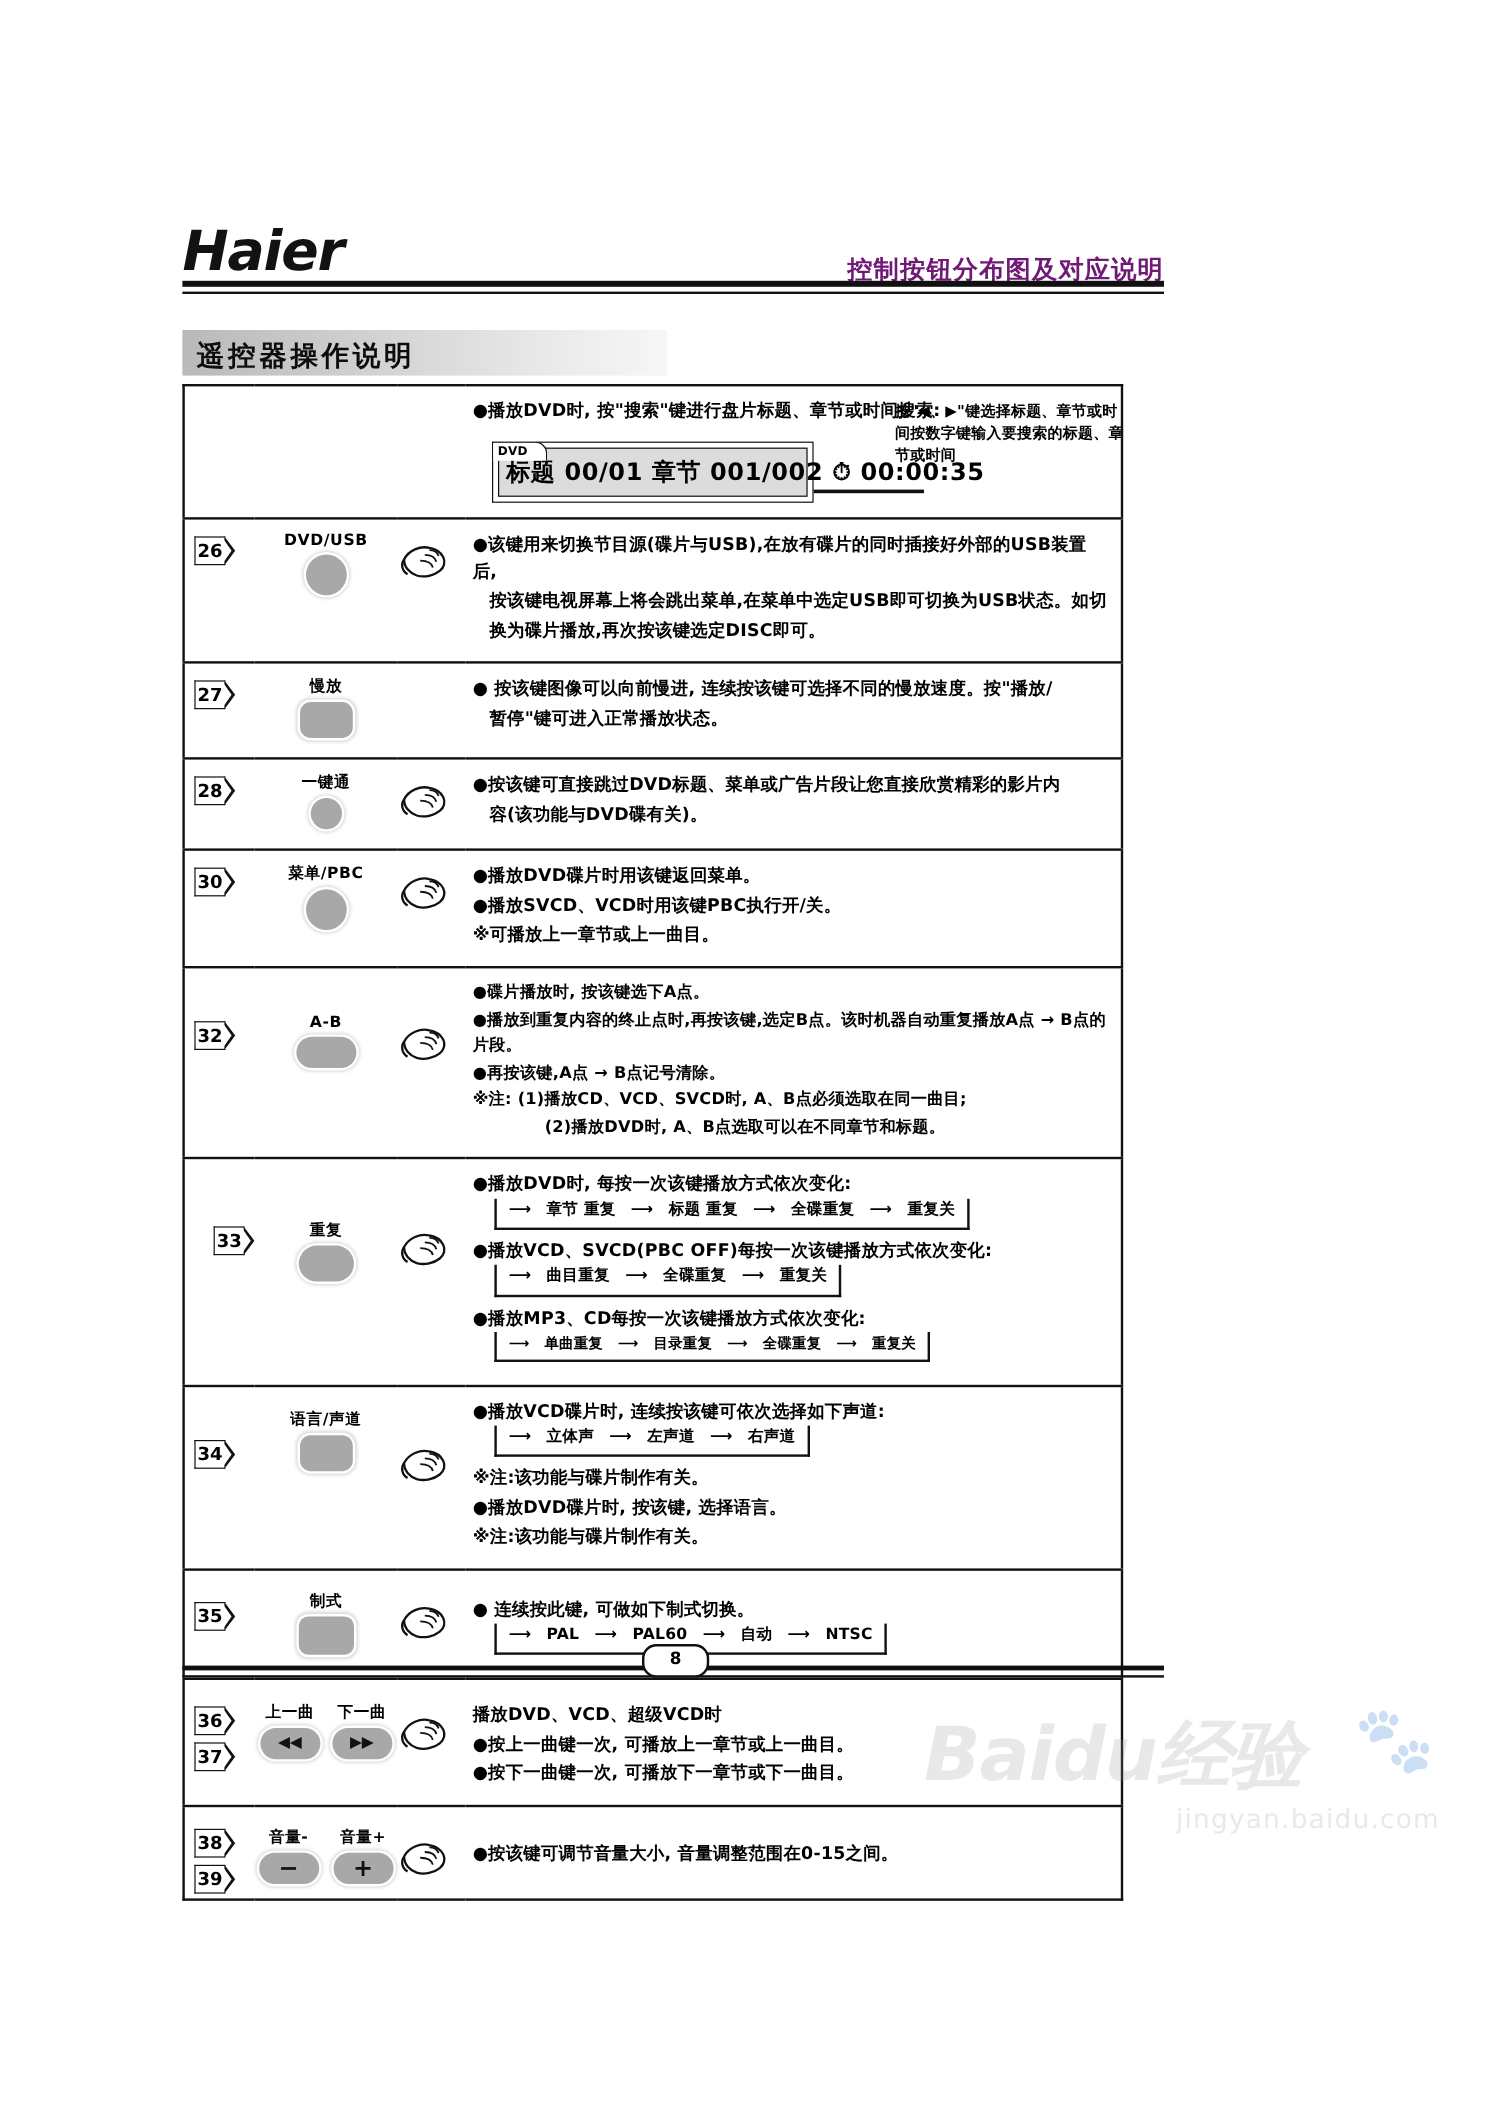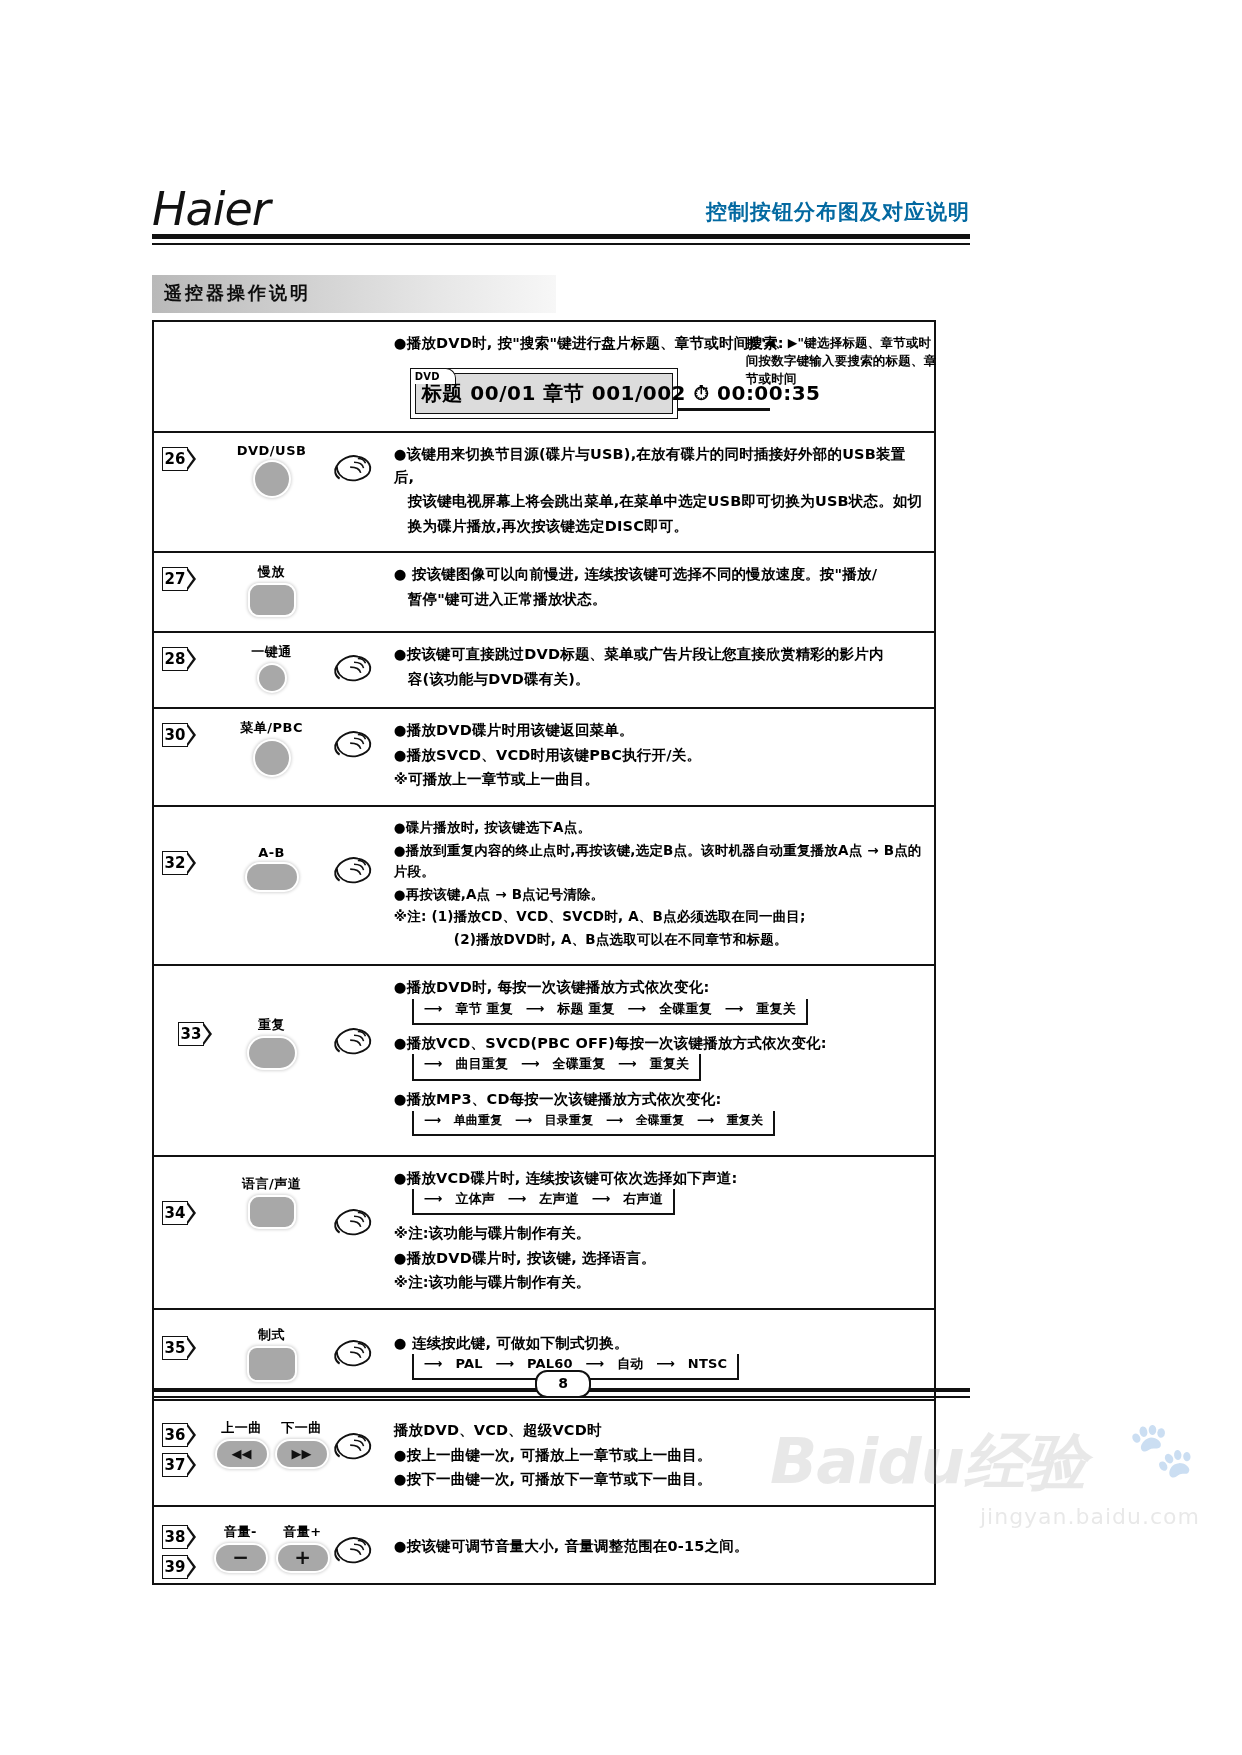--- a/index.html
+++ b/index.html
@@ -2,30 +2,30 @@
 <html><head>
 <meta charset="utf-8">
 <style>
   html,body{margin:0;padding:0;background:#fff;}
   body{width:1242px;height:1755px;position:relative;font-family:"DejaVu Sans","Liberation Sans",sans-serif;color:#000;}
 
   .page{position:absolute;left:0;top:0;width:1242px;height:1755px;overflow:hidden;background:#fff;}
 
   
   .header{position:absolute;left:152px;top:186px;width:818px;height:62px;}
-  .logo{position:absolute;left:0;top:0;font-family:"DejaVu Sans",sans-serif;font-weight:normal;font-style:italic;
+  .logo{position:absolute;left:0;top:0;font-family:"DejaVu Sans",sans-serif;font-weight:bold;font-style:italic;
         font-size:46px;letter-spacing:-1px;color:#121212;line-height:46px;}
-  .header-title{position:absolute;right:0;top:12px;font-size:21px;font-weight:bold;letter-spacing:1px;color:#0369a1;}
+  .header-title{position:absolute;right:0;top:25px;font-size:21px;font-weight:bold;letter-spacing:1px;color:#701a75;}
   .rule-thick{position:absolute;left:152px;top:234px;width:818px;height:5px;background:#111;}
   .rule-thin{position:absolute;left:152px;top:243px;width:818px;height:2px;background:#111;}
 
   
   .section-bar{position:absolute;left:152px;top:275px;width:404px;height:38px;
       background:linear-gradient(to right,#b9b9b9 0%,#cfcfcf 35%,#e6e6e6 70%,#f7f7f7 100%);}
-  .section-bar span{position:absolute;left:12px;top:6px;font-size:18px;font-weight:bold;letter-spacing:3px;color:#0d0d0d;text-align:center;}
+  .section-bar span{position:absolute;left:12px;top:6px;font-size:23px;font-weight:bold;letter-spacing:3px;color:#0d0d0d;text-align:center;}
 
   
   .table{position:absolute;left:152px;top:320px;width:784px;border:2px solid #111;border-collapse:collapse;}
   .table tr{vertical-align:top;}
   .table td{border-top:2px solid #111;padding:0;}
   .table tr:first-child td{border-top:none;}
   .c-num{width:46px;}
   .c-btn{width:120px;}
   .c-hand{width:58px;}
   .c-desc{width:560px;}

